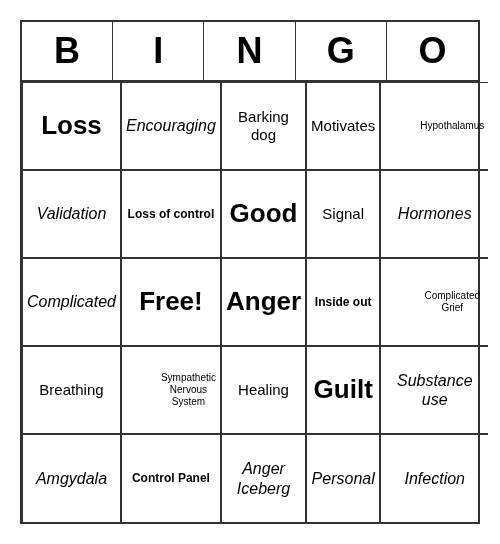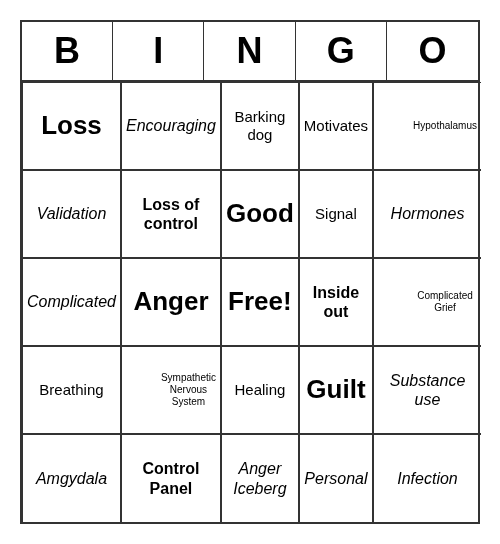--- a/index.html
+++ b/index.html
@@ -68,21 +68,21 @@
     .cell-text {
       line-height: 1.2;
     }
 
     .size-xl {
       font-size: 26px;
       font-weight: bold;
     }
 
     .size-lg {
-      font-size: 16px;
+      font-size: 12px;
       font-weight: bold;
     }
 
     .size-md {
       font-size: 15px;
     }
 
     .size-sm {
       font-size: 16px;
       font-style: italic;
@@ -132,24 +132,24 @@
       <div class="bingo-cell">
         <span class="cell-text size-md">Signal</span>
       </div>
       <div class="bingo-cell">
         <span class="cell-text size-sm">Hormones</span>
       </div>
       <div class="bingo-cell">
         <span class="cell-text size-sm">Complicated</span>
       </div>
       <div class="bingo-cell">
-        <span class="cell-text size-xl">Anger</span>
+        <span class="cell-text size-xl">Free!</span>
       </div>
       <div class="bingo-cell">
-        <span class="cell-text size-xl">Free!</span>
+        <span class="cell-text size-xl">Anger</span>
       </div>
       <div class="bingo-cell">
         <span class="cell-text size-lg">Inside out</span>
       </div>
       <div class="bingo-cell">
         <span class="cell-text size-xs">Complicated Grief</span>
       </div>
       <div class="bingo-cell">
         <span class="cell-text size-md">Breathing</span>
       </div>

